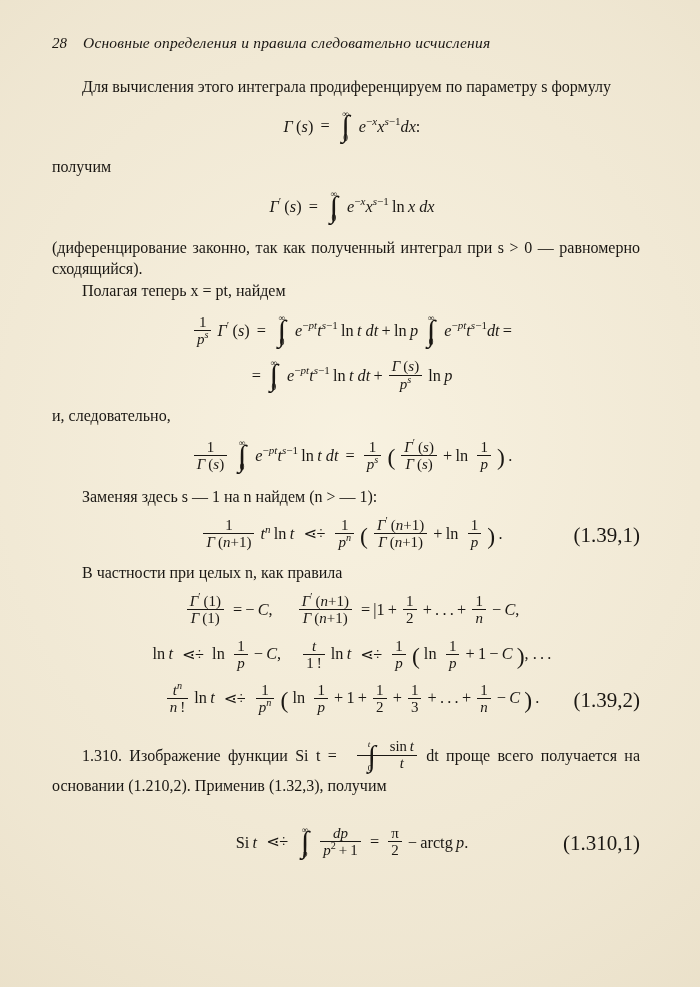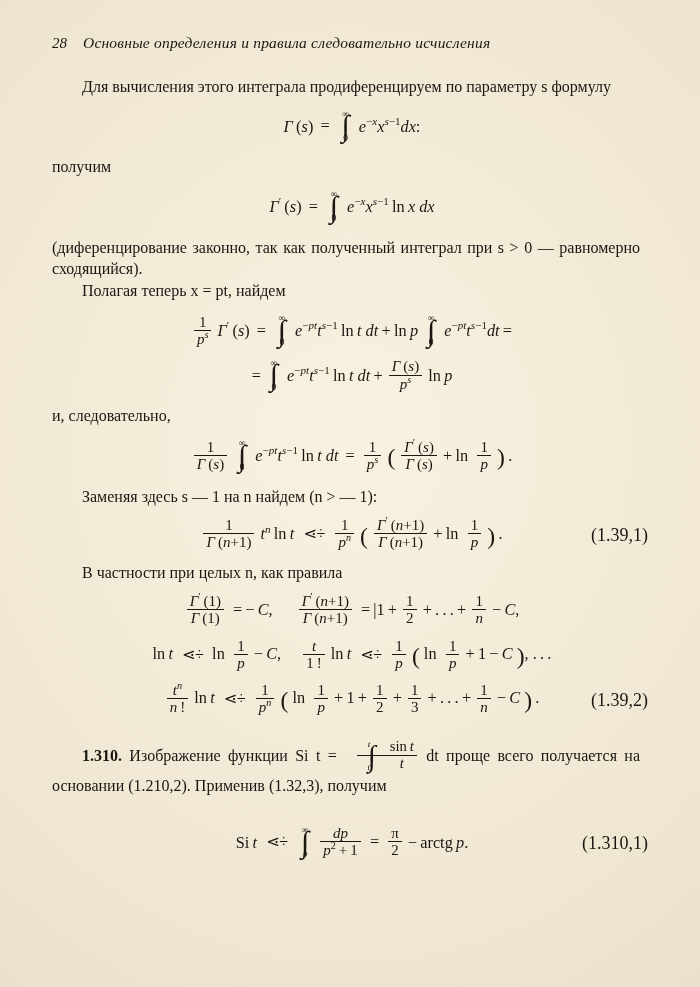--- a/index.html
+++ b/index.html
@@ -59,24 +59,24 @@
   p.indent { text-indent: 30px; }
 
   .eq {
     text-align: center;
     margin: 11px 0 11px 0;
     font-size: 16.3px;
     position: relative;
   }
   .eq-num {
     position: absolute;
-    right: 4px;
+    right: 12px;
     top: 50%;
     transform: translateY(-50%);
-    font-size: 18px;
+    font-size: 21px;
   }
   .eq-inner { display: inline-block; }
 
   
   .it { font-style: italic; }
   sup, sub { font-size: 0.68em; line-height: 0; }
   sup { vertical-align: super; }
 
   .frac {
     display: inline-block;
@@ -123,21 +123,21 @@
   .op { margin: 0 3px; }
   .paren-big { font-size: 1.45em; vertical-align: -0.18em; }
 
   
   .tsym {
     display: inline-block;
     margin: 0 5px;
     letter-spacing: -1px;
   }
 
-  .sec-head { font-weight: bold; }
+  .sec-head { font-weight: normal; }
 
   .blk { margin-top: 9px; }
 </style>
 </head>
 <body>
 
 <div class="page">
   <div class="content">
 
     <div class="header">

